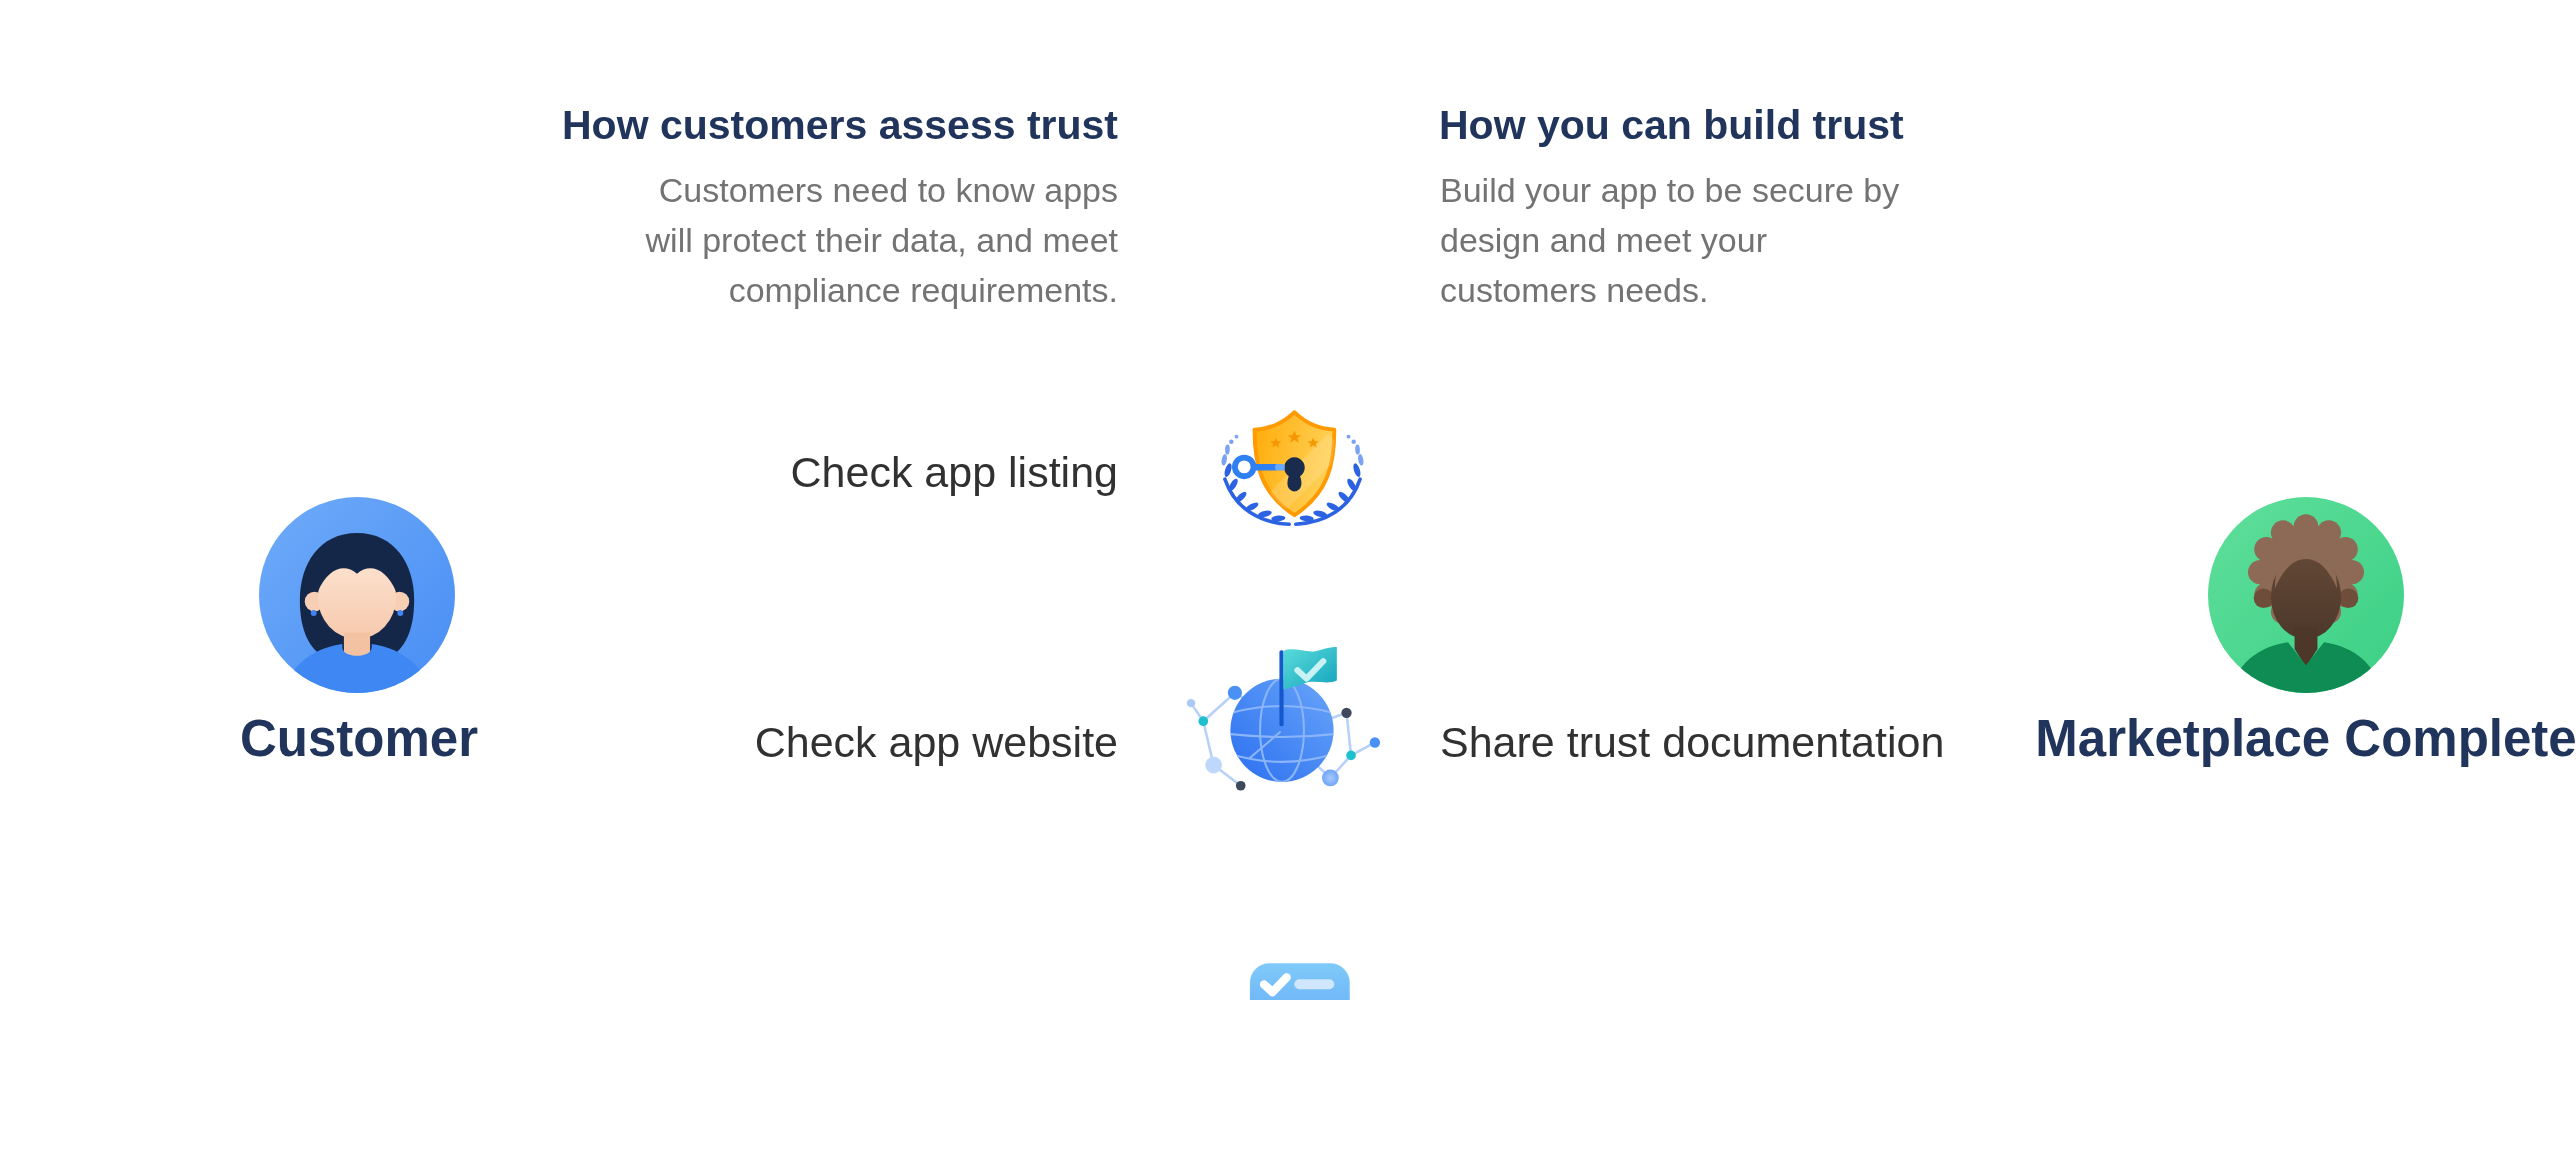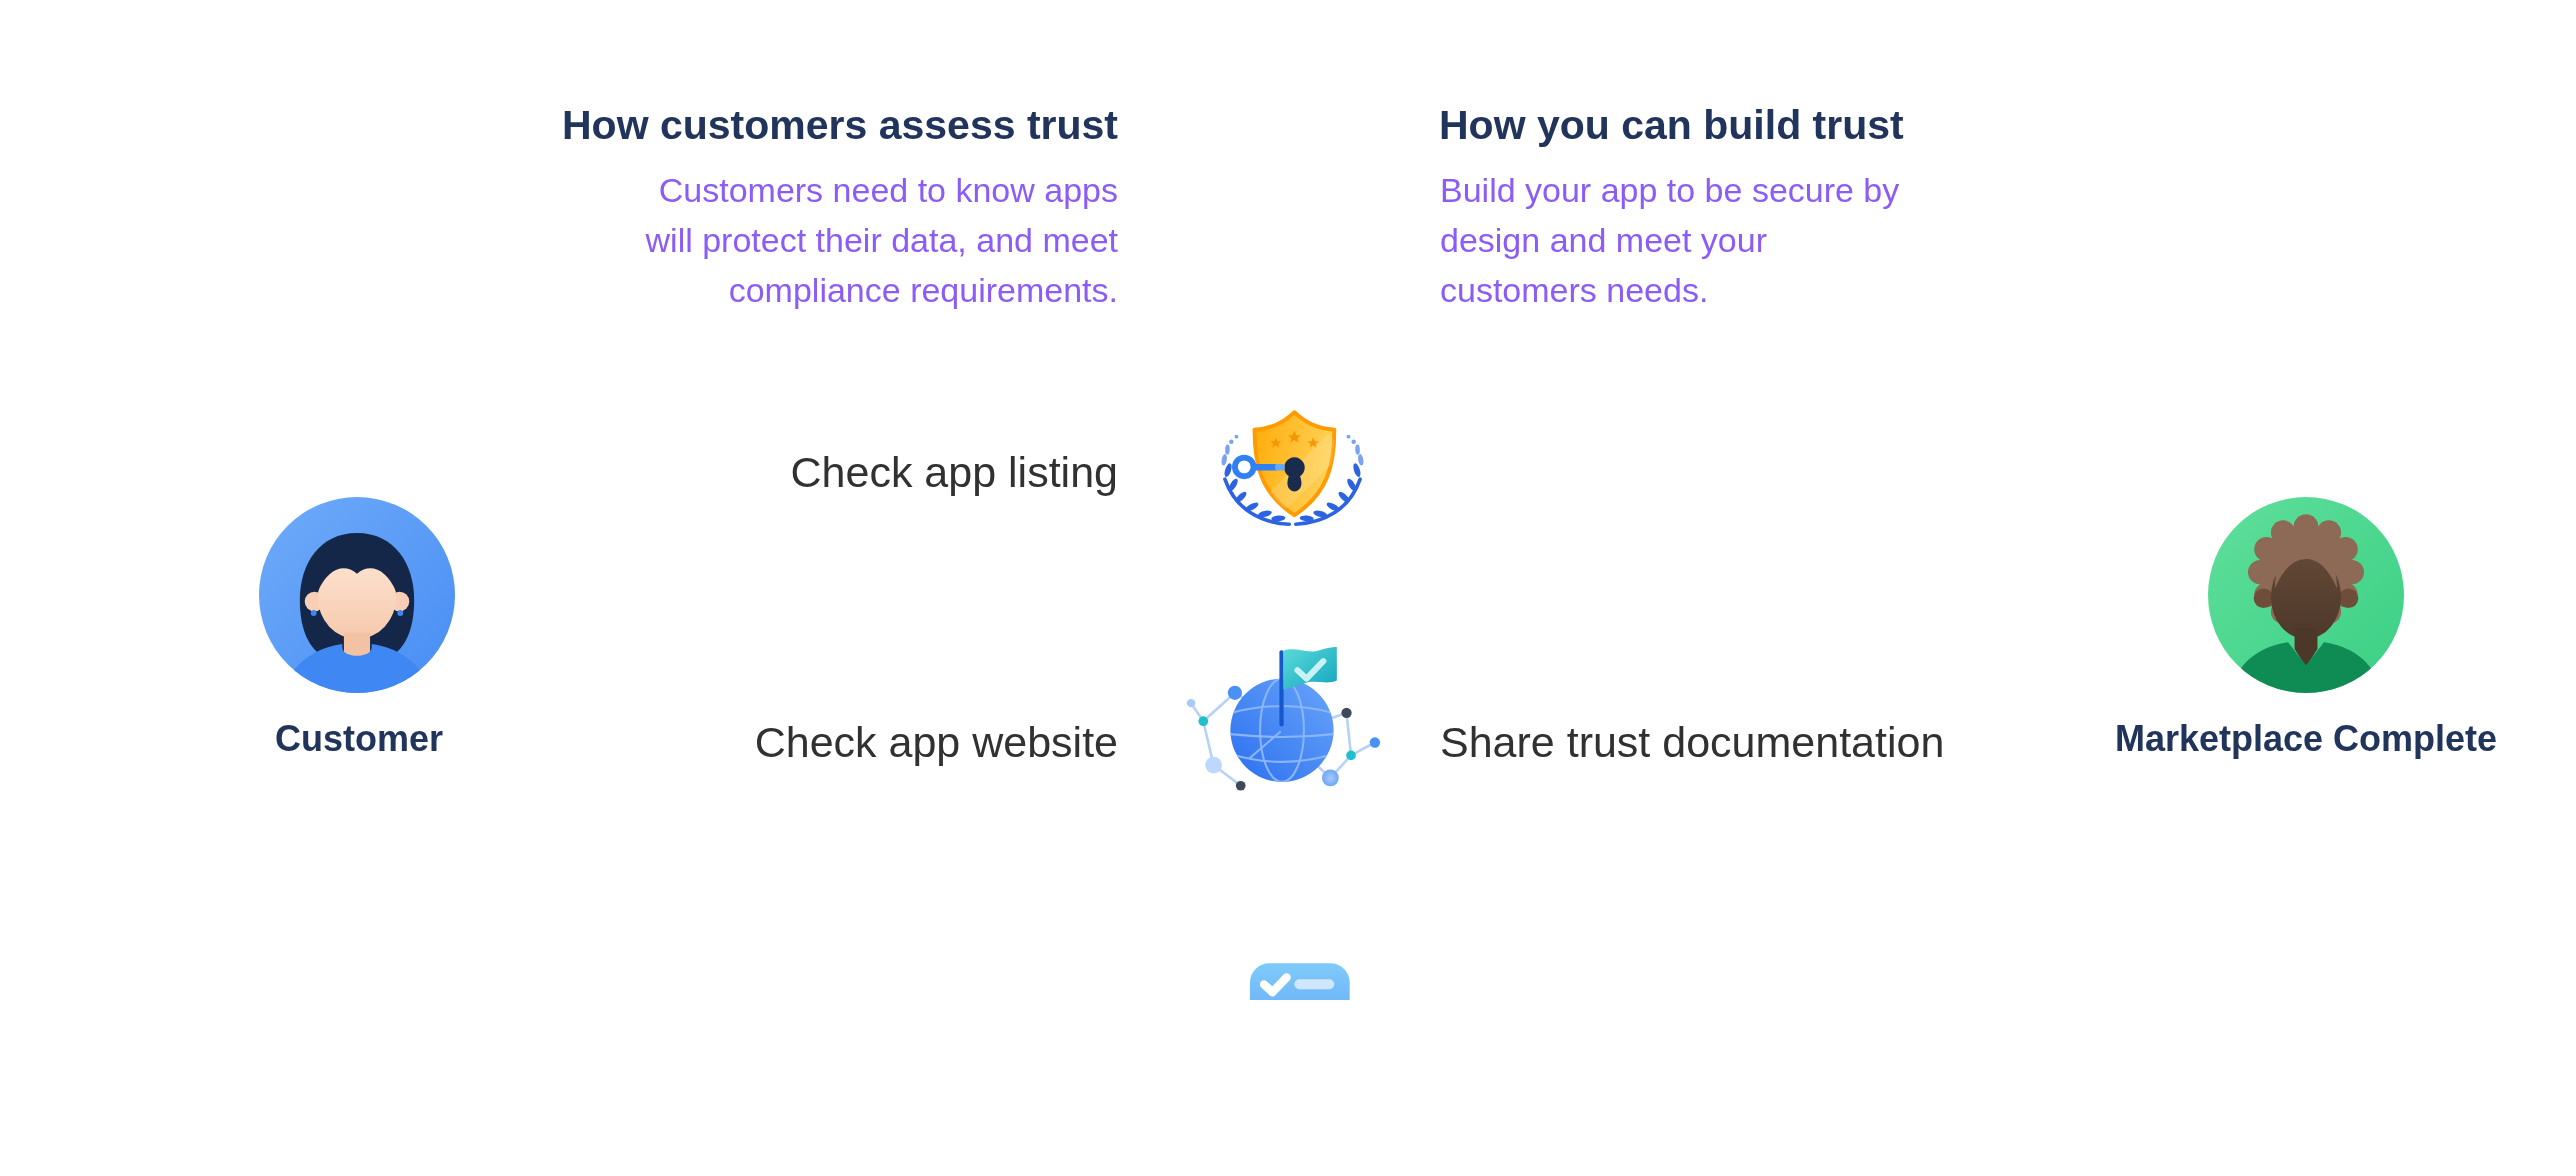--- a/index.html
+++ b/index.html
@@ -17,36 +17,36 @@
     font-size:41px;
     line-height:49px;
     color:#21355c;
     white-space:pre-line;
   }
   .col-para{
     position:absolute;
     font-weight:400;
     font-size:34px;
     line-height:50px;
-    color:#8b5cf6;
+    color:#737373;
     white-space:pre-line;
   }
   .action-label{
     position:absolute;
     font-weight:400;
     font-size:43px;
     line-height:62px;
     color:#313131;
     white-space:pre-line;
   }
   .align-r{text-align:right;}
   .actor-label{
     position:absolute;
     font-weight:700;
-    font-size:36px;
+    font-size:51px;
     line-height:52px;
     color:#21355c;
     transform:translateX(-50%);
     white-space:nowrap;
   }
   .icon-wrap{position:absolute;}
   .avatar-wrap{position:absolute;}
 
   
   #customer-heading{right:1458px; top:101px;}

